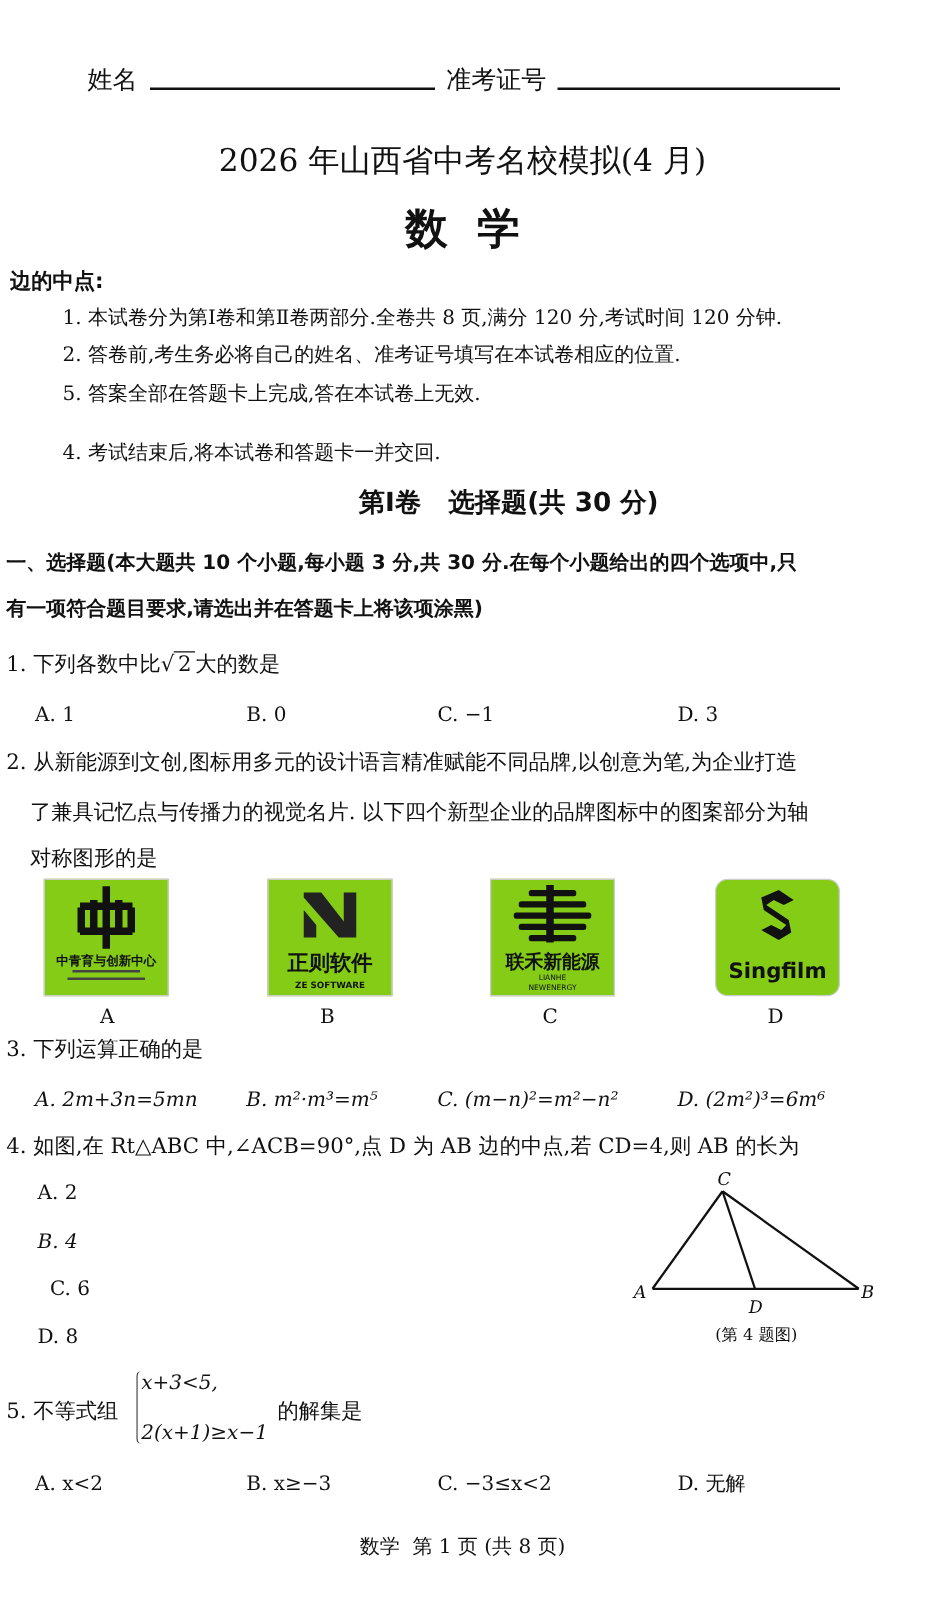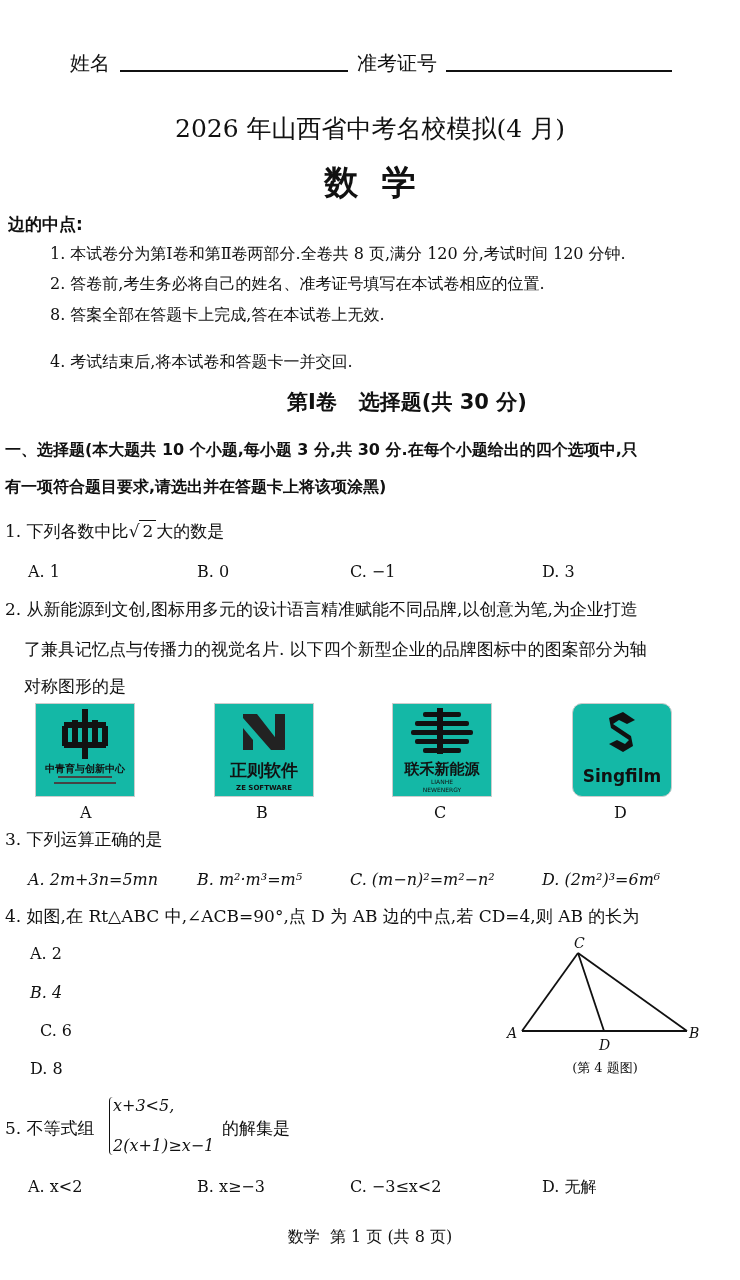--- a/index.html
+++ b/index.html
@@ -7,40 +7,40 @@
     width:740px; height:1280px; background:#fff; color:#111;
     font-family: "DejaVu Serif", "Liberation Serif", serif;
     position:relative; overflow:hidden;
   }
   .abs { position:absolute; }
   .bold { font-weight:bold; font-family: "DejaVu Sans", sans-serif; }
   .line { position:absolute; border-bottom:2px solid #111; height:0; }
   .t16 { font-size:17px; }
   .t15 { font-size:16px; }
   .logo {
-    position:absolute; width:98px; height:92px; background:#14b8a6;
+    position:absolute; width:98px; height:92px; background:#84cc16;
     border:1px solid #ccc;
   }
   .logo-label { position:absolute; font-size:16px; }
 </style>
 </head>
 <body>
 
 <span class="abs t16" style="left:70px;top:50px;font-size:20px;">姓名</span>
 <div class="line" style="left:120px;top:70px;width:228px;"></div>
 <span class="abs" style="left:357px;top:50px;font-size:20px;">准考证号</span>
 <div class="line" style="left:446px;top:70px;width:226px;"></div>
 
 <div class="abs" style="left:0;width:740px;top:112px;text-align:center;font-size:25px;">2026 年山西省中考名校模拟(4 月)</div>
 <div class="abs bold" style="left:0;width:740px;top:160px;text-align:center;font-size:34px;white-space:pre;">数  学</div>
 
 <div class="abs bold" style="left:8px;top:213px;font-size:17px;">边的中点:</div>
 <div class="abs t15" style="left:50px;top:244px;">1. 本试卷分为第Ⅰ卷和第Ⅱ卷两部分.全卷共 8 页,满分 120 分,考试时间 120 分钟.</div>
 <div class="abs t15" style="left:50px;top:274px;">2. 答卷前,考生务必将自己的姓名、准考证号填写在本试卷相应的位置.</div>
-<div class="abs t15" style="left:50px;top:305px;">8. 答案全部在答题卡上完成,答在本试卷上无效.</div>
+<div class="abs t15" style="left:50px;top:305px;">5. 答案全部在答题卡上完成,答在本试卷上无效.</div>
 <div class="abs t15" style="left:50px;top:336px;margin-top:16px;">4. 考试结束后,将本试卷和答题卡一并交回.</div>
 
 <div class="abs bold" style="left:0;width:740px;top:388px;text-align:center;font-size:21px;white-space:pre;margin-left:37px;">第Ⅰ卷   选择题(共 30 分)</div>
 <div class="abs bold" style="left:5px;top:440px;font-size:16px;">一、选择题(本大题共 10 个小题,每小题 3 分,共 30 分.在每个小题给出的四个选项中,只</div>
 <div class="abs bold" style="left:5px;top:477px;font-size:16px;">有一项符合题目要求,请选出并在答题卡上将该项涂黑)</div>
 
 <div class="abs t16" style="left:5px;top:520px;">
   <span>1. 下列各数中比</span><span>√<span style="border-top:1.5px solid #111;padding:0 3px;">2</span></span><span>大的数是</span>
 </div>
 <div class="abs t15" style="left:28px;top:562px;">A. 1</div>

